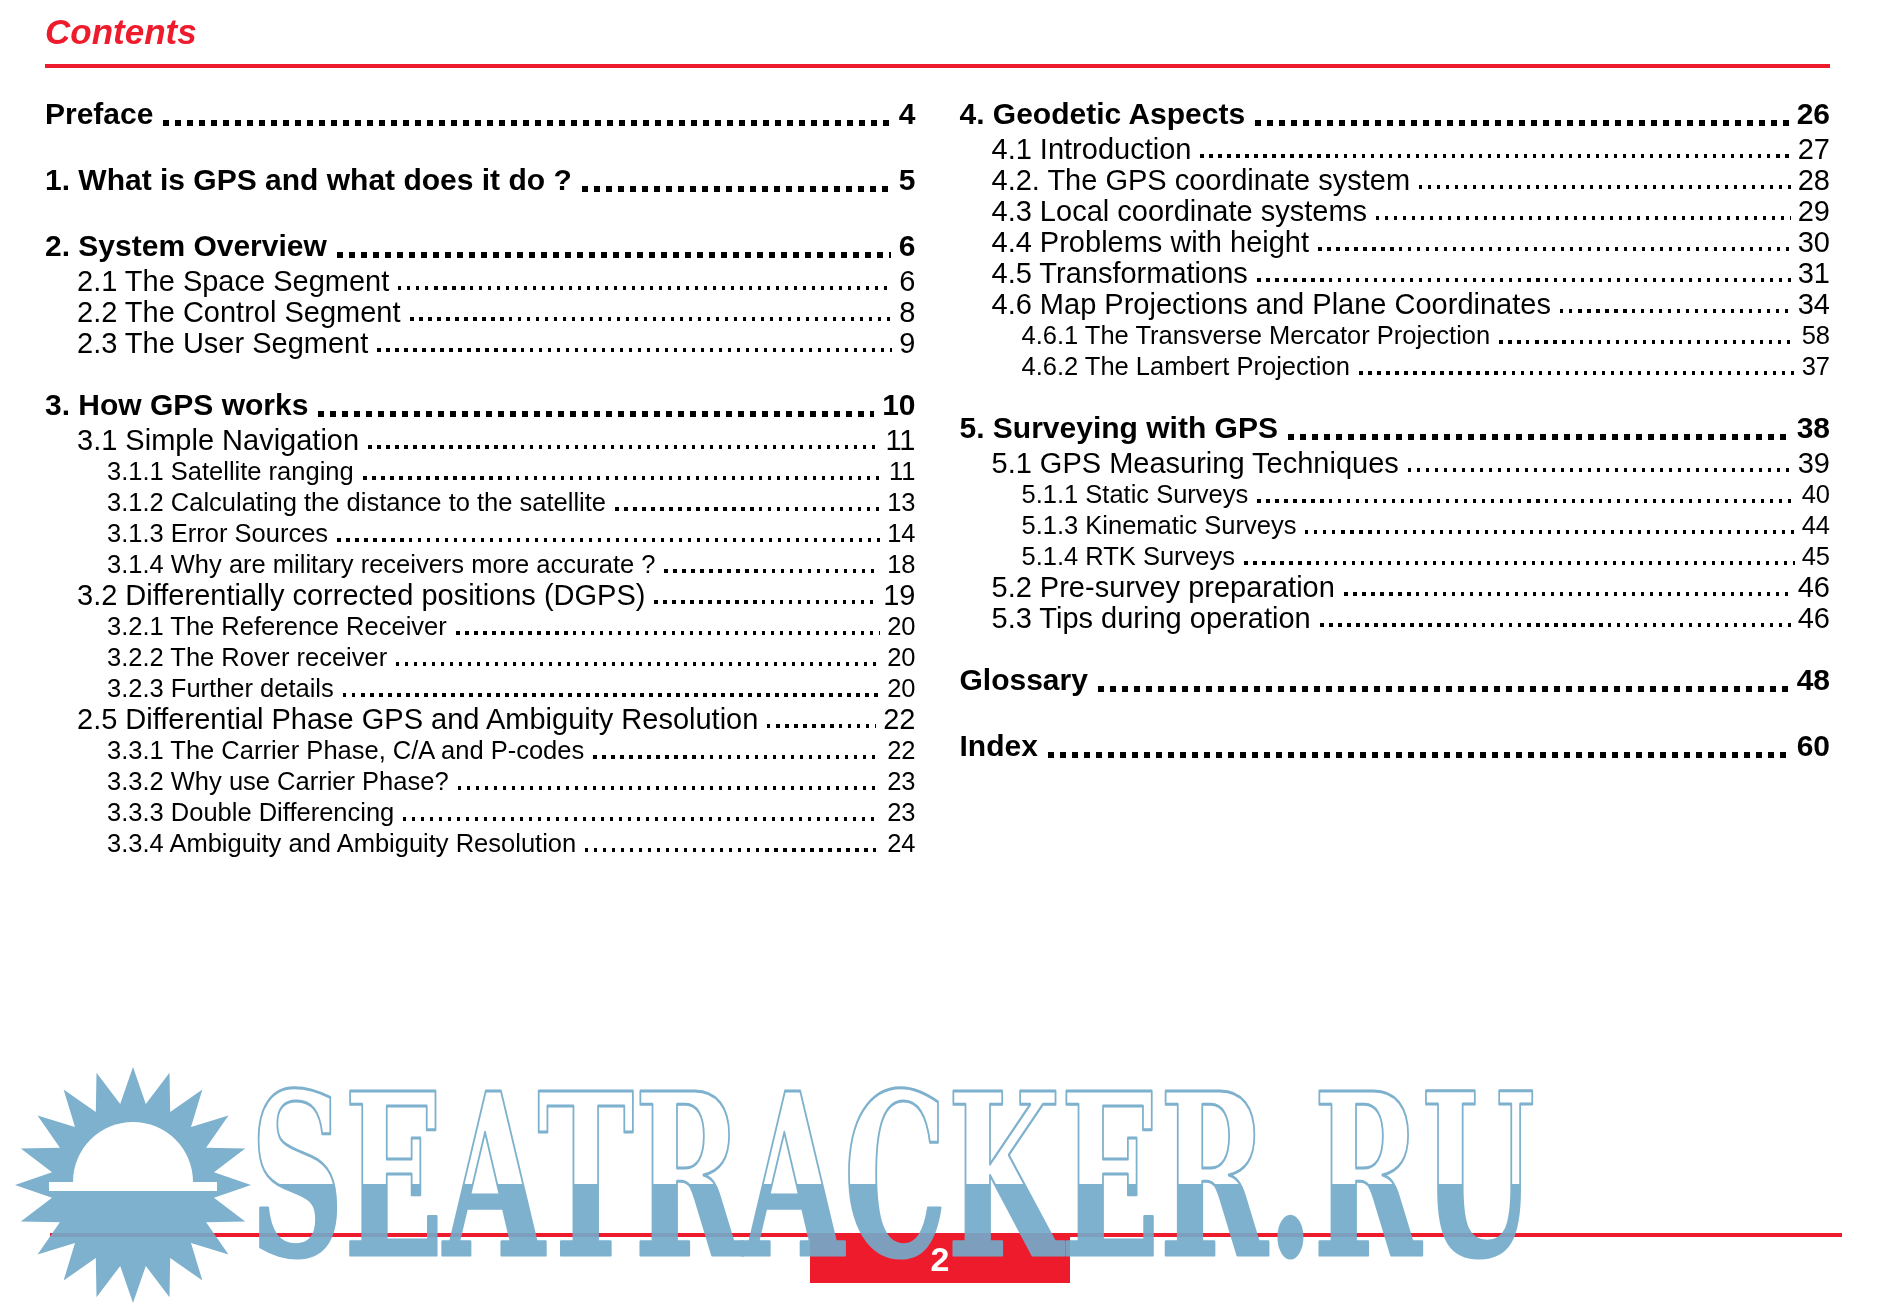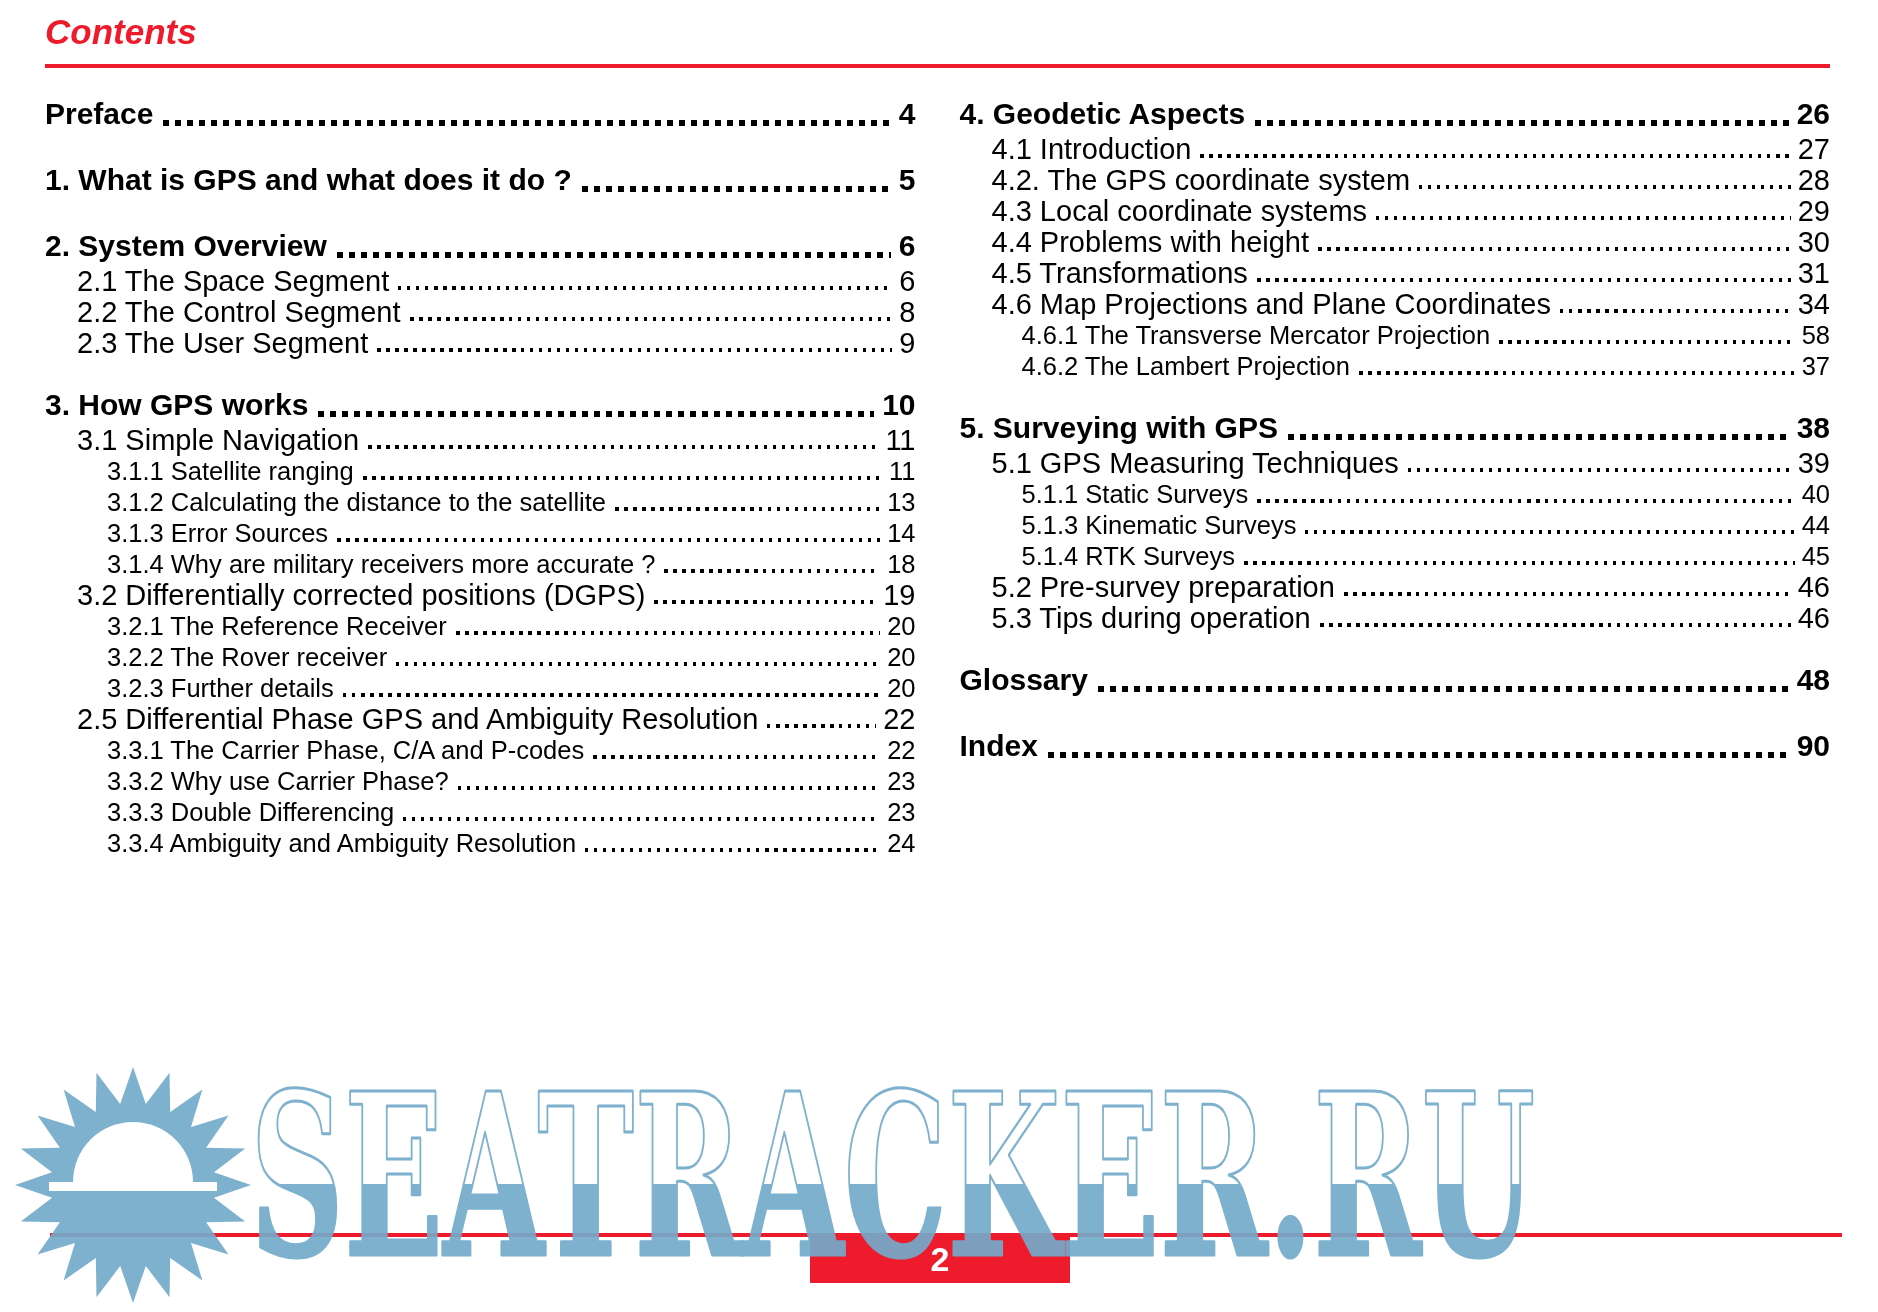--- a/index.html
+++ b/index.html
@@ -256,21 +256,21 @@
           <span class="pg">46</span>
         </div>
       <div class="row lvl1">
           <span class="lbl">Glossary</span>
           <span class="dots"></span>
           <span class="pg">48</span>
         </div>
       <div class="row lvl1">
           <span class="lbl">Index</span>
           <span class="dots"></span>
-          <span class="pg">90</span>
+          <span class="pg">60</span>
         </div>
     </div>
 
   </div>
 
   <div class="footer-rule"></div>
   <div class="page-num-box">
       <span>2</span>
     </div>
   <div class="doc-version">GPS Basics -1.0.0en</div>

